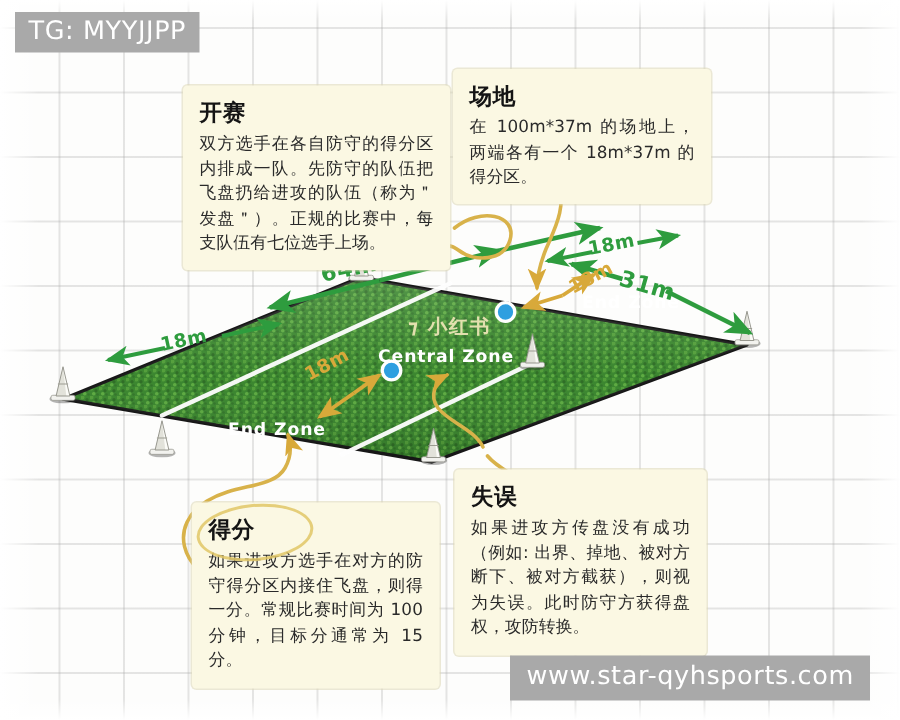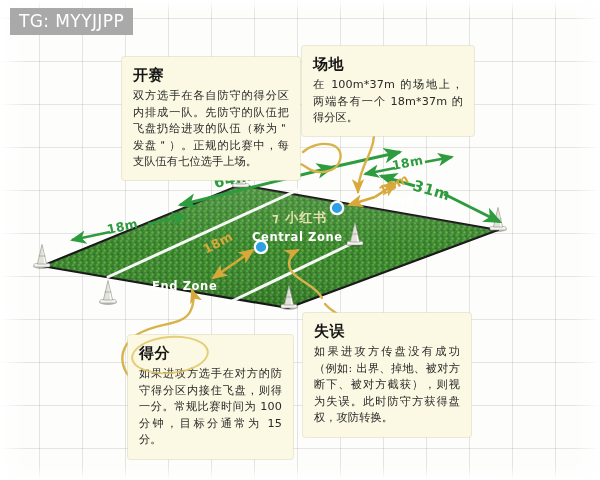--- a/index.html
+++ b/index.html
@@ -304,15 +304,16 @@
     <div class="note-body">如果进攻方选手在对方的防守得分区内接住飞盘，则得一分。常规比赛时间为 100 分钟，目标分通常为 15 分。</div>
   </div>
   <div id="score-circle"></div>
 
   <div class="note" id="note-turnover">
     <div class="note-title">失误</div>
     <div class="note-body">如果进攻方传盘没有成功（例如: 出界、掉地、被对方断下、被对方截获），则视为失误。此时防守方获得盘权，攻防转换。</div>
   </div>
 
   <div class="wm" id="wm-top">TG: MYYJJPP</div>
+  <div class="wm" id="wm-bottom">www.star-qyhsports.com</div>
 
   <div id="edge-fade"></div>
 </div>
 
 </body></html>

